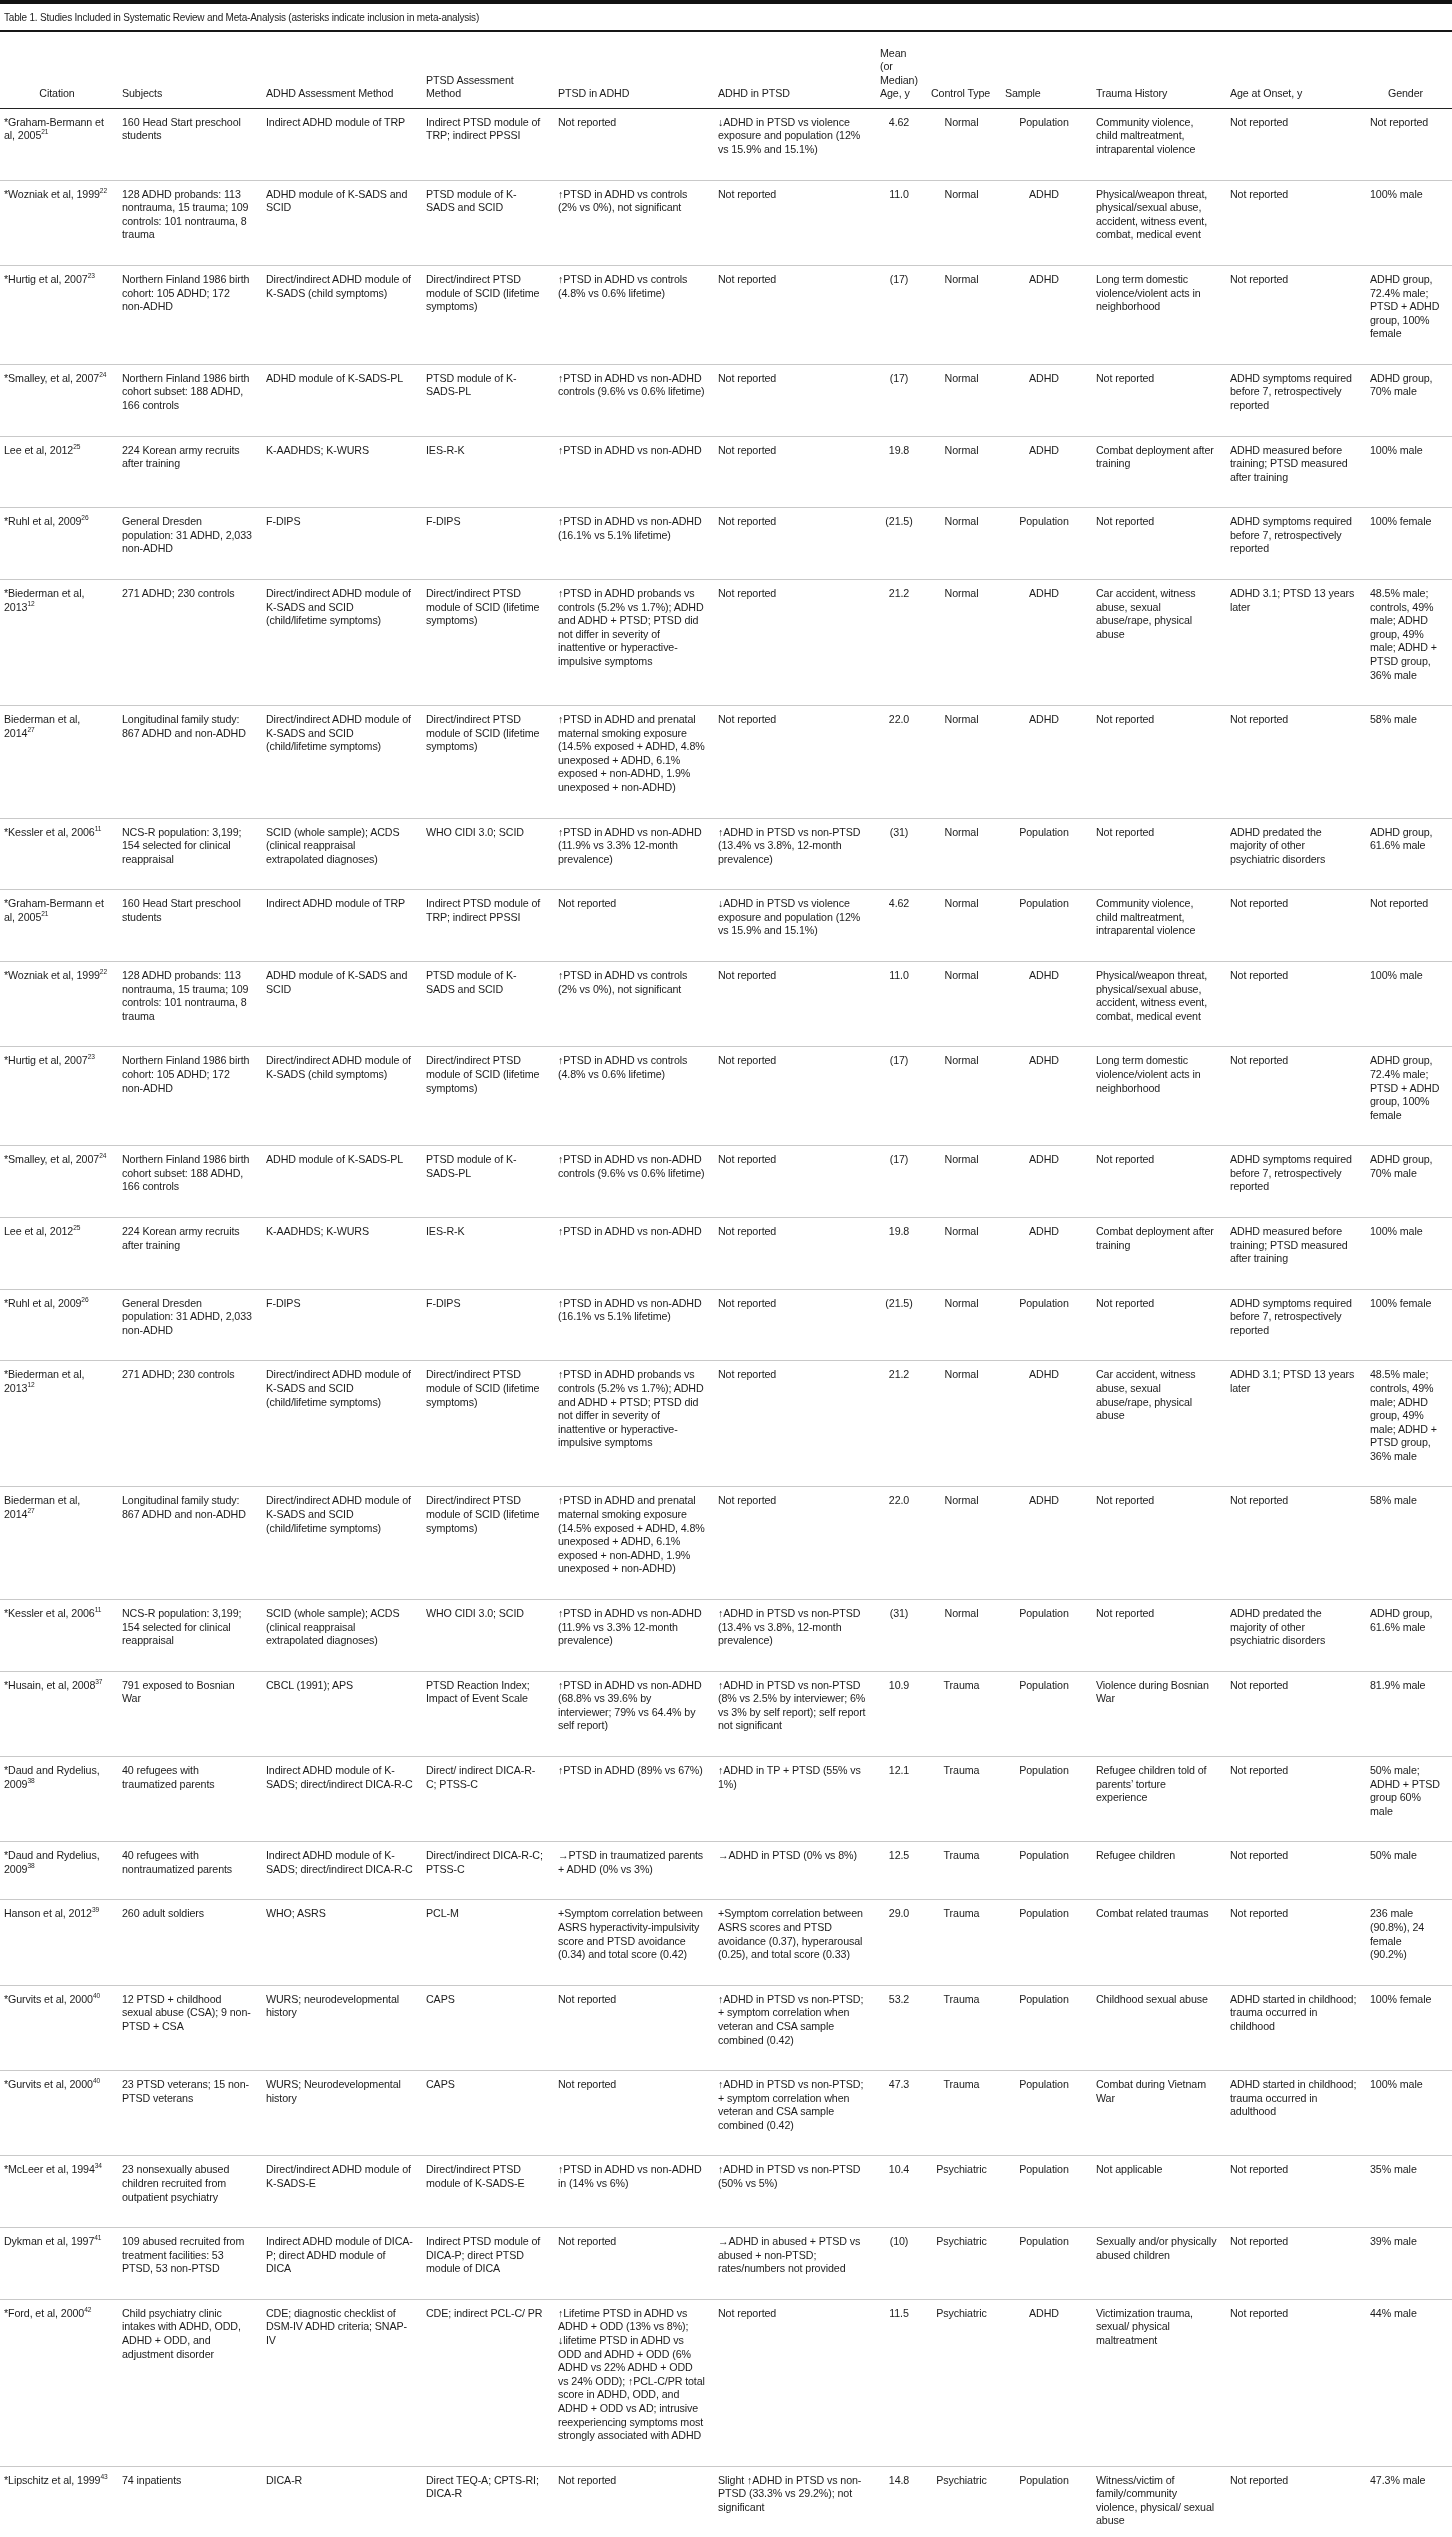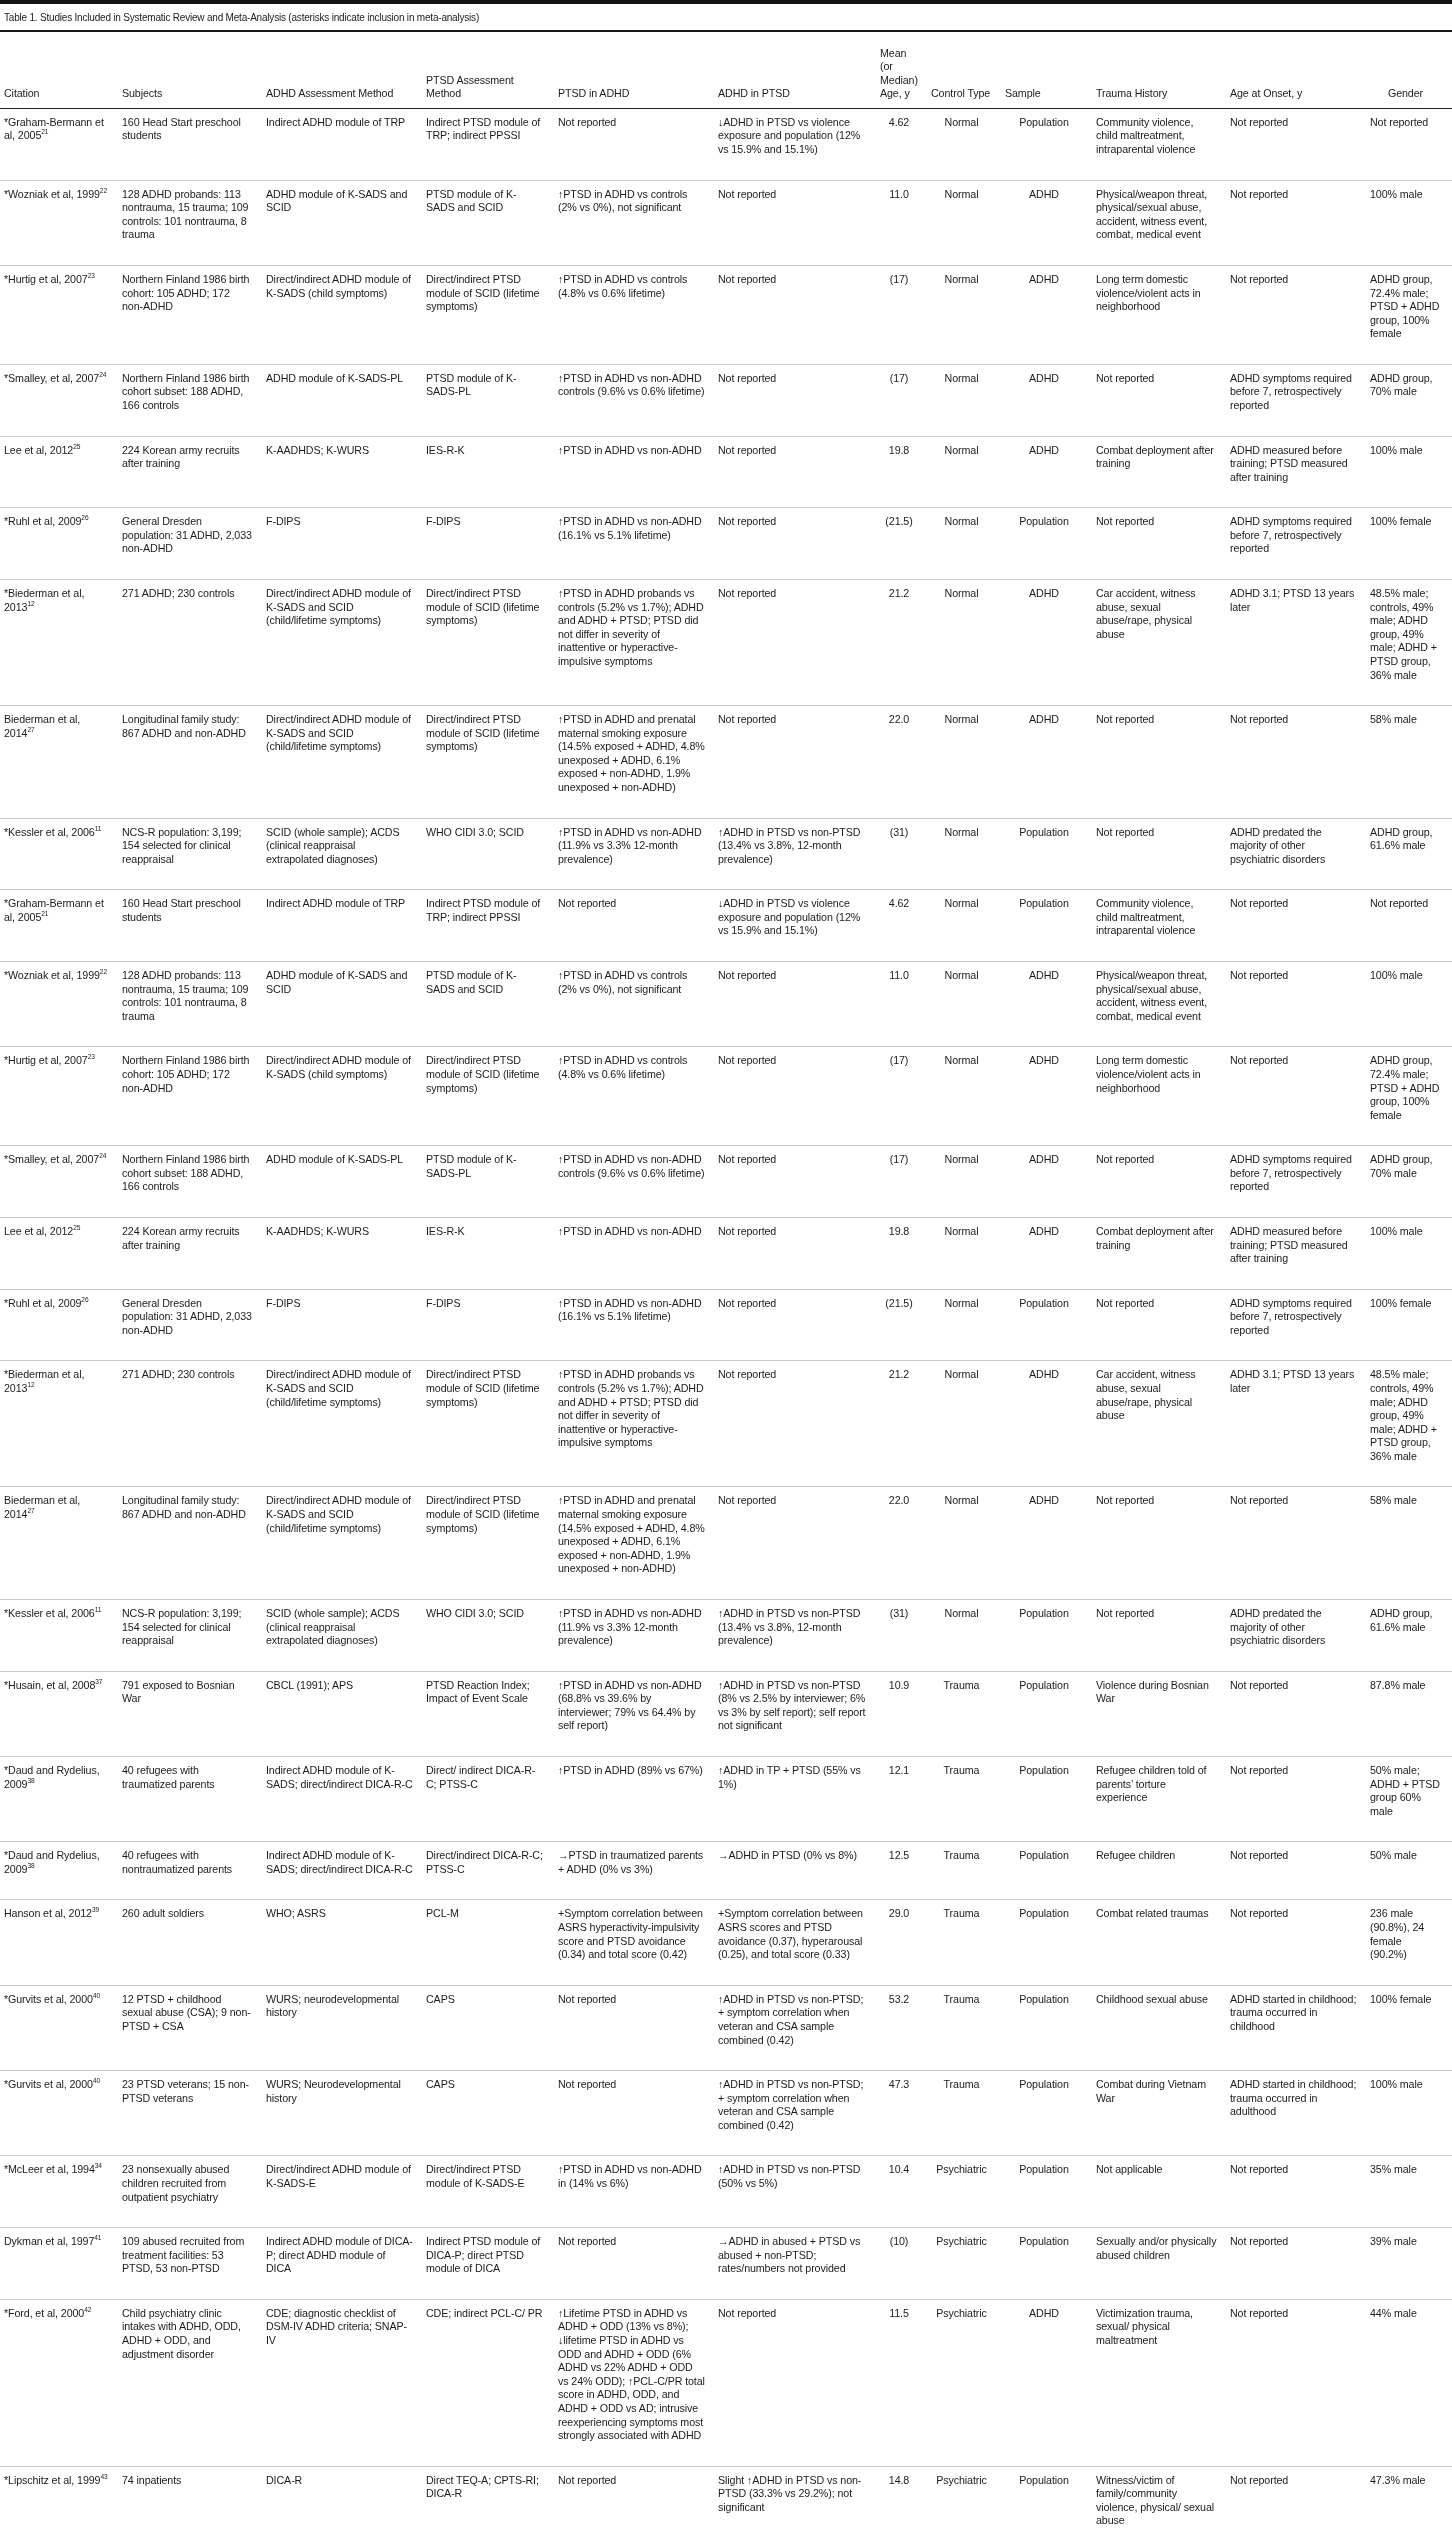--- a/index.html
+++ b/index.html
@@ -2,21 +2,21 @@
 <html style="font-size:8px"><head>
 <meta charset="utf-8">
 <style>
   html,body{margin:0;padding:0;background:#ffffff;}
   body{width:1452px;color:#1c1c1c;font-family:"Liberation Sans",sans-serif;-webkit-font-smoothing:antialiased;}
   .page{width:1452px;box-sizing:border-box;}
   .top-rule{height:4px;background:#121212;}
   .table-title{font-size:10px;font-weight:normal;letter-spacing:-0.2px;padding:8px 5px 6.6px 4px;border-bottom:2px solid #161616;}
   table.studies{border-collapse:collapse;table-layout:fixed;width:1452px;font-size:10.7px;line-height:1.27;letter-spacing:-0.1px;}
   th{font-weight:normal;vertical-align:bottom;text-align:left;padding:15px 12px 7px 0;border-bottom:1.5px solid #222222;}
-  th.left{text-align:left;padding-left:4px;}
+  th.left{text-align:center;padding-left:4px;}
   th.right{text-align:center;}
   td{vertical-align:top;text-align:left;padding:7px 13px 23px 0;border-bottom:0.5px solid #c9c9c9;}
   td.c{text-align:center;}
   td.cit-cell{padding-left:4px;}
   tbody tr:last-child td{border-bottom:none;}
   sup{font-size:6.6px;vertical-align:super;line-height:0;}
 </style>
 </head>
 <body>
 
@@ -313,21 +313,21 @@
     <td>791 exposed to Bosnian War</td>
     <td>CBCL (1991); APS</td>
     <td>PTSD Reaction Index; Impact of Event Scale</td>
     <td>↑PTSD in ADHD vs non-ADHD (68.8% vs 39.6% by interviewer; 79% vs 64.4% by self report)</td>
     <td>↑ADHD in PTSD vs non-PTSD (8% vs 2.5% by interviewer; 6% vs 3% by self report); self report not significant</td>
     <td class="c">10.9</td>
     <td class="c">Trauma</td>
     <td class="c">Population</td>
     <td>Violence during Bosnian War</td>
     <td>Not reported</td>
-    <td>87.8% male</td>
+    <td>81.9% male</td>
   </tr>
         <tr>
     <td class="cit-cell"><span>*Daud and Rydelius, 2009</span><sup>38</sup></td>
     <td>40 refugees with traumatized parents</td>
     <td>Indirect ADHD module of K-SADS; direct/indirect DICA-R-C</td>
     <td>Direct/ indirect DICA-R-C; PTSS-C</td>
     <td>↑PTSD in ADHD (89% vs 67%)</td>
     <td>↑ADHD in TP + PTSD (55% vs 1%)</td>
     <td class="c">12.1</td>
     <td class="c">Trauma</td>

